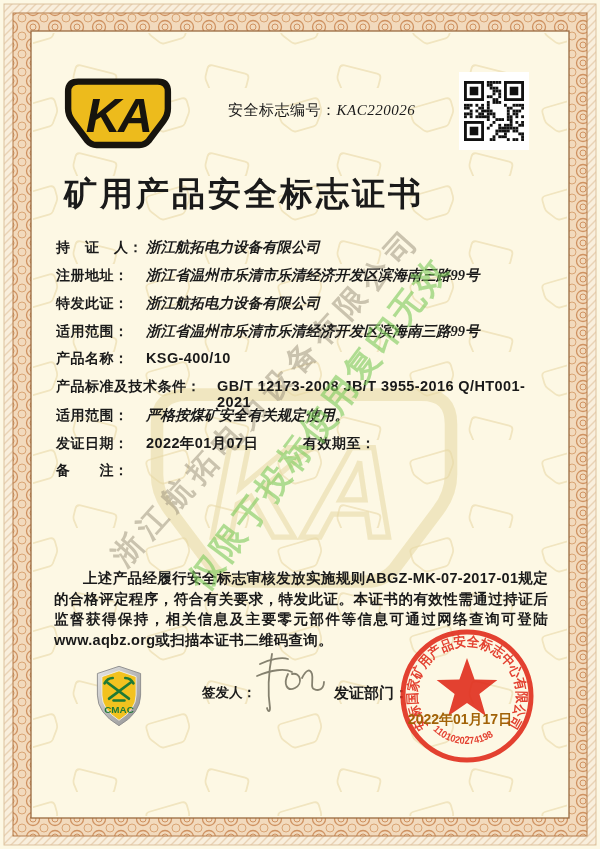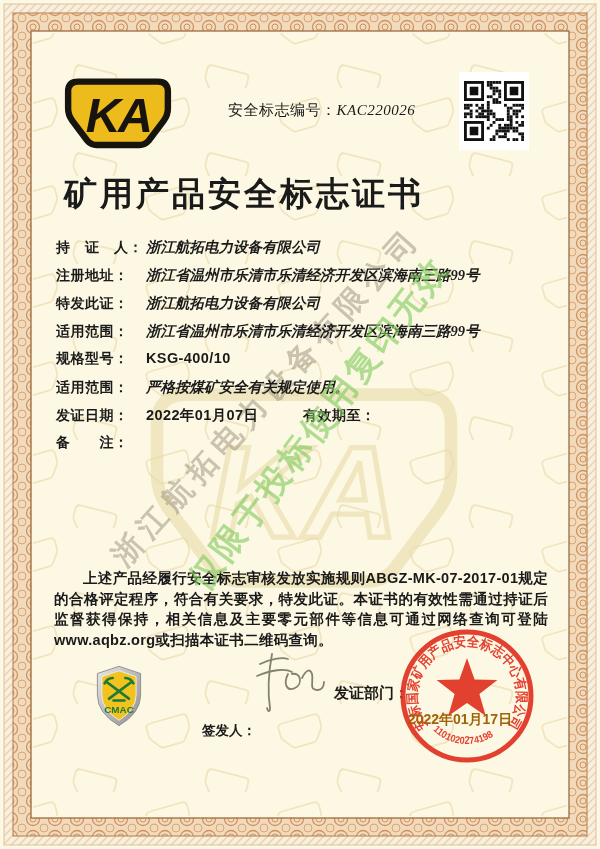--- a/index.html
+++ b/index.html
@@ -29,21 +29,21 @@
   .fvalue{font-size:14.5px;}
   .fvalue.cjk{font-family:"Liberation Serif",serif;font-style:italic;font-weight:700;}
   .fvalue.alnum{font-family:"Liberation Sans",sans-serif;font-weight:700;letter-spacing:.4px;}
   .frow.dates .fvalue.first{flex:none;width:157px;}
   .frow.dates .flabel.second{width:76px;}
   .para{position:absolute;left:54px;top:568px;width:494px;font-size:14.5px;line-height:20.5px;
         font-weight:700;text-indent:2em;letter-spacing:.3px;text-align:justify;
         font-family:Liberation Sans, sans-serif;}
   .cmac{position:absolute;left:92px;top:664px;}
   .signer{position:absolute;left:202px;top:684px;font-family:Liberation Serif, serif;
-          font-weight:700;font-size:13.5px;margin-top:38px;}
+          font-weight:700;font-size:13.5px;}
   .issuer{position:absolute;left:334px;top:684px;font-family:"Liberation Sans",sans-serif;
           font-weight:700;font-size:15px;}
   .sig{position:absolute;left:242px;top:646px;}
   .stamp{position:absolute;left:387px;top:616px;}
   .stampdate{position:absolute;left:396px;top:711px;width:128px;text-align:center;z-index:4;
              font-family:"Liberation Sans",sans-serif;font-weight:700;font-size:14px;color:#a16207;}
 </style>
 </head>
 <body>
 
@@ -253,22 +253,26 @@
         </div>
       <div class="frow">
           <span class="flabel">特发此证：</span>
           <span class="fvalue cjk">浙江航拓电力设备有限公司</span>
         </div>
       <div class="frow">
           <span class="flabel">适用范围：</span>
           <span class="fvalue cjk">浙江省温州市乐清市乐清经济开发区滨海南三路99号</span>
         </div>
       <div class="frow">
-          <span class="flabel">规格型号：</span>
+          <span class="flabel">产品名称：</span>
           <span class="fvalue alnum">KSG-400/10</span>
+        </div>
+      <div class="frow wide">
+          <span class="flabel">产品标准及技术条件：</span>
+          <span class="fvalue alnum">GB/T 12173-2008 JB/T 3955-2016 Q/HT001-2021</span>
         </div>
       <div class="frow">
           <span class="flabel">适用范围：</span>
           <span class="fvalue cjk">严格按煤矿安全有关规定使用。</span>
         </div>
       <div class="frow dates">
         <span class="flabel">发证日期：</span>
         <span class="fvalue alnum first">2022年01月07日</span>
         <span class="flabel second">有效期至：</span>
       </div>

